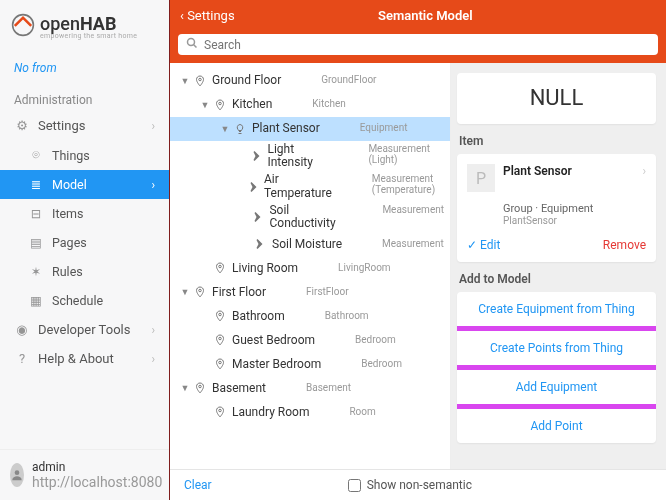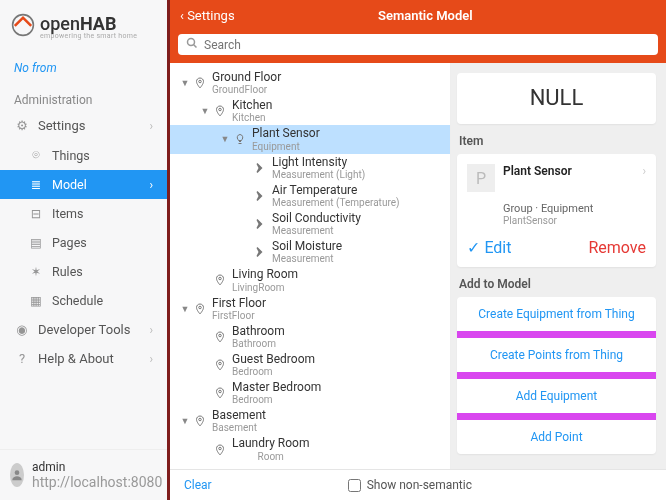--- a/index.html
+++ b/index.html
@@ -1,18 +1,18 @@
 <!DOCTYPE html>
 <html><head>
 <meta charset="utf-8">
 <style>
   * { box-sizing: border-box; margin: 0; padding: 0; font-family: -apple-system, BlinkMacSystemFont, "Segoe UI", Roboto, sans-serif; }
   body { width: 666px; height: 500px; overflow: hidden; display: flex; background: #fff; font-size: 13px; color: #333; }
   
-  .sidebar { width: 170px; background: #f7f7f8; border-right: 3px solid #7f1d1d; display: flex; flex-direction: column; }
+  .sidebar { width: 170px; background: #f7f7f8; border-right: 1px solid #7f1d1d; display: flex; flex-direction: column; }
   .logo { padding: 12px 10px 10px 10px; display: flex; align-items: center; gap: 4px; }
   .logo-icon { width: 26px; height: 26px; }
   .logo-text { font-size: 18px; color: #333; font-weight: 500; }
   .logo-text b { font-weight: 700; }
   .logo-sub { font-size: 7px; color: #aaa; letter-spacing: 0.3px; margin-top: -2px; }
   .section-label { font-size: 12px; color: #888; padding: 8px 14px 4px; }
   .nav-item { display: flex; align-items: center; padding: 7px 14px; color: #555; cursor: pointer; position: relative; }
   .nav-item.sub { padding-left: 28px; font-size: 12.5px; }
   .nav-item .icn { width: 16px; display: inline-flex; justify-content: center; margin-right: 8px; opacity: 0.6; }
   .nav-item.selected { background: #2196f3; color: #fff; }
@@ -34,39 +34,39 @@
   .searchbox { background: #fff; border-radius: 4px; display: flex; align-items: center; padding: 3px 8px; }
   .searchbox input { border: none; outline: none; flex: 1; font-size: 12px; background: transparent; }
   .content { flex: 1; display: flex; overflow: hidden; }
   
   .tree-wrap { flex: 1; background: #fff; margin: 0 0 0 0; overflow: auto; border-right: 1px solid #eee; }
   .tree-inner { padding: 6px 0 0 0; }
   .tree-row { display: flex; align-items: center; padding: 2px 6px 2px 0; min-height: 24px; cursor: pointer; }
   .tree-row.sel { background: #bde0ff; }
   .tog { width: 14px; text-align: center; color: #888; font-size: 9px; user-select: none; }
   .ticn { width: 16px; display: inline-flex; justify-content: center; color: #666; margin-right: 4px; }
-  .tlabels { display: flex; flex-direction: column; line-height: 1.1; }
+  .tlabels { display: flex; flex-direction: row; line-height: 1.1; gap: 40px; }
   .tlabel { font-size: 12px; color: #333; }
   .tsub { font-size: 10px; color: #999; }
   
   .detail { width: 215px; padding: 10px 10px 10px 6px; overflow: auto; }
   .card { background: #fff; border-radius: 4px; padding: 10px; margin-bottom: 10px; box-shadow: 0 1px 2px rgba(0,0,0,0.06); }
   .big { font-size: 22px; text-align: center; color: #333; padding: 12px 0 14px; }
   .section-h { font-size: 12px; color: #555; margin: 4px 0 6px 2px; font-weight: 600; }
   .item-row { display: flex; align-items: flex-start; gap: 8px; }
   .item-badge { width: 28px; height: 28px; background: #eee; display: flex; align-items: center; justify-content: center; color: #bbb; font-size: 16px; }
   .item-info { flex: 1; }
   .item-title { font-size: 12px; font-weight: 600; color: #222; }
   .item-sub { font-size: 11px; color: #666; margin-top: 24px; }
   .item-name { font-size: 10px; color: #999; }
-  .edit-remove { display: flex; justify-content: space-between; margin-top: 12px; font-size: 16px; }
+  .edit-remove { display: flex; justify-content: space-between; margin-top: 12px; font-size: 12px; }
   .edit-remove .edit { color: #2196f3; cursor: pointer; }
   .edit-remove .remove { color: #e53935; cursor: pointer; }
   .action-list { background: #fff; border-radius: 4px; box-shadow: 0 1px 2px rgba(0,0,0,0.06); }
-  .action-item { padding: 10px; text-align: center; color: #2196f3; font-size: 12px; border-bottom: 7px solid #d946ef; cursor: pointer; }
+  .action-item { padding: 10px; text-align: center; color: #2196f3; font-size: 12px; border-bottom: 5px solid #d946ef; cursor: pointer; }
   .action-item:last-child { border-bottom: none; }
   
   .bottombar { background: #fff; border-top: 1px solid #e5e5e5; display: flex; align-items: flex-start; padding: 8px 14px; font-size: 12px; }
   .clear { color: #2196f3; cursor: pointer; }
   .showns { margin-left: auto; display: flex; align-items: center; gap: 6px; margin-right: 180px; color: #555; }
   .chev-right-small { color: #ccc; font-size: 12px; }
 </style>
 </head>
 <body>
 

